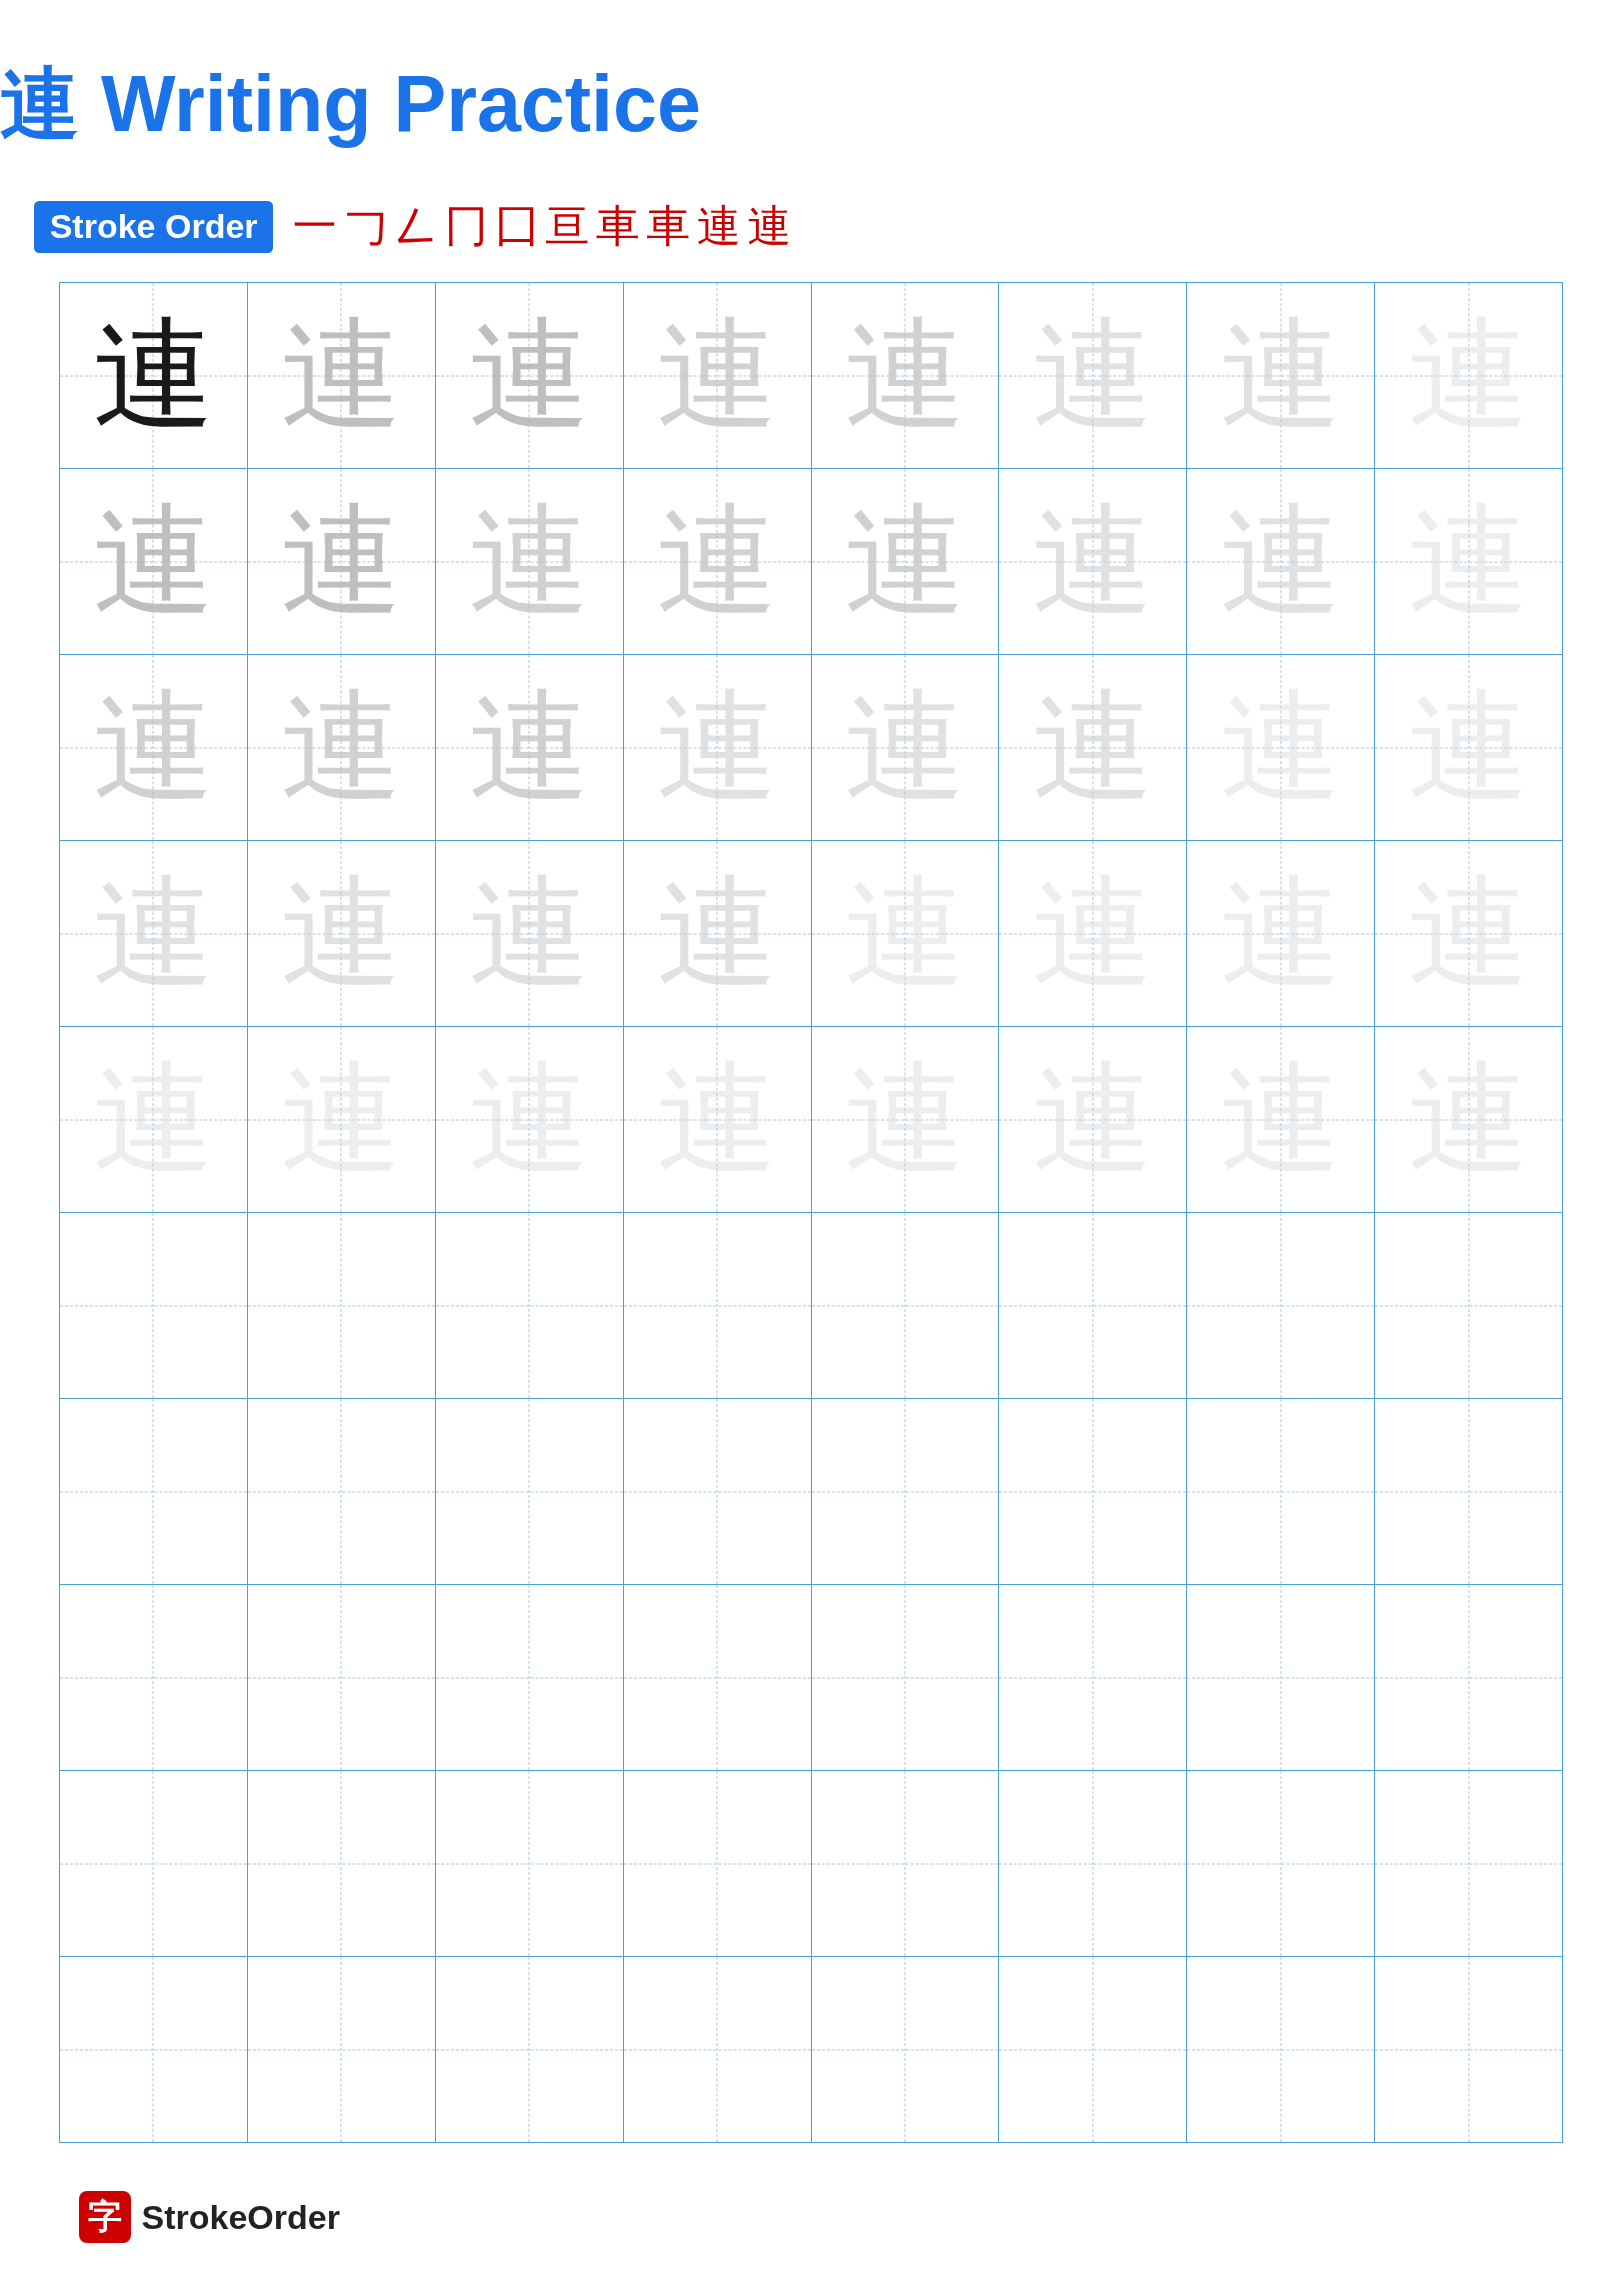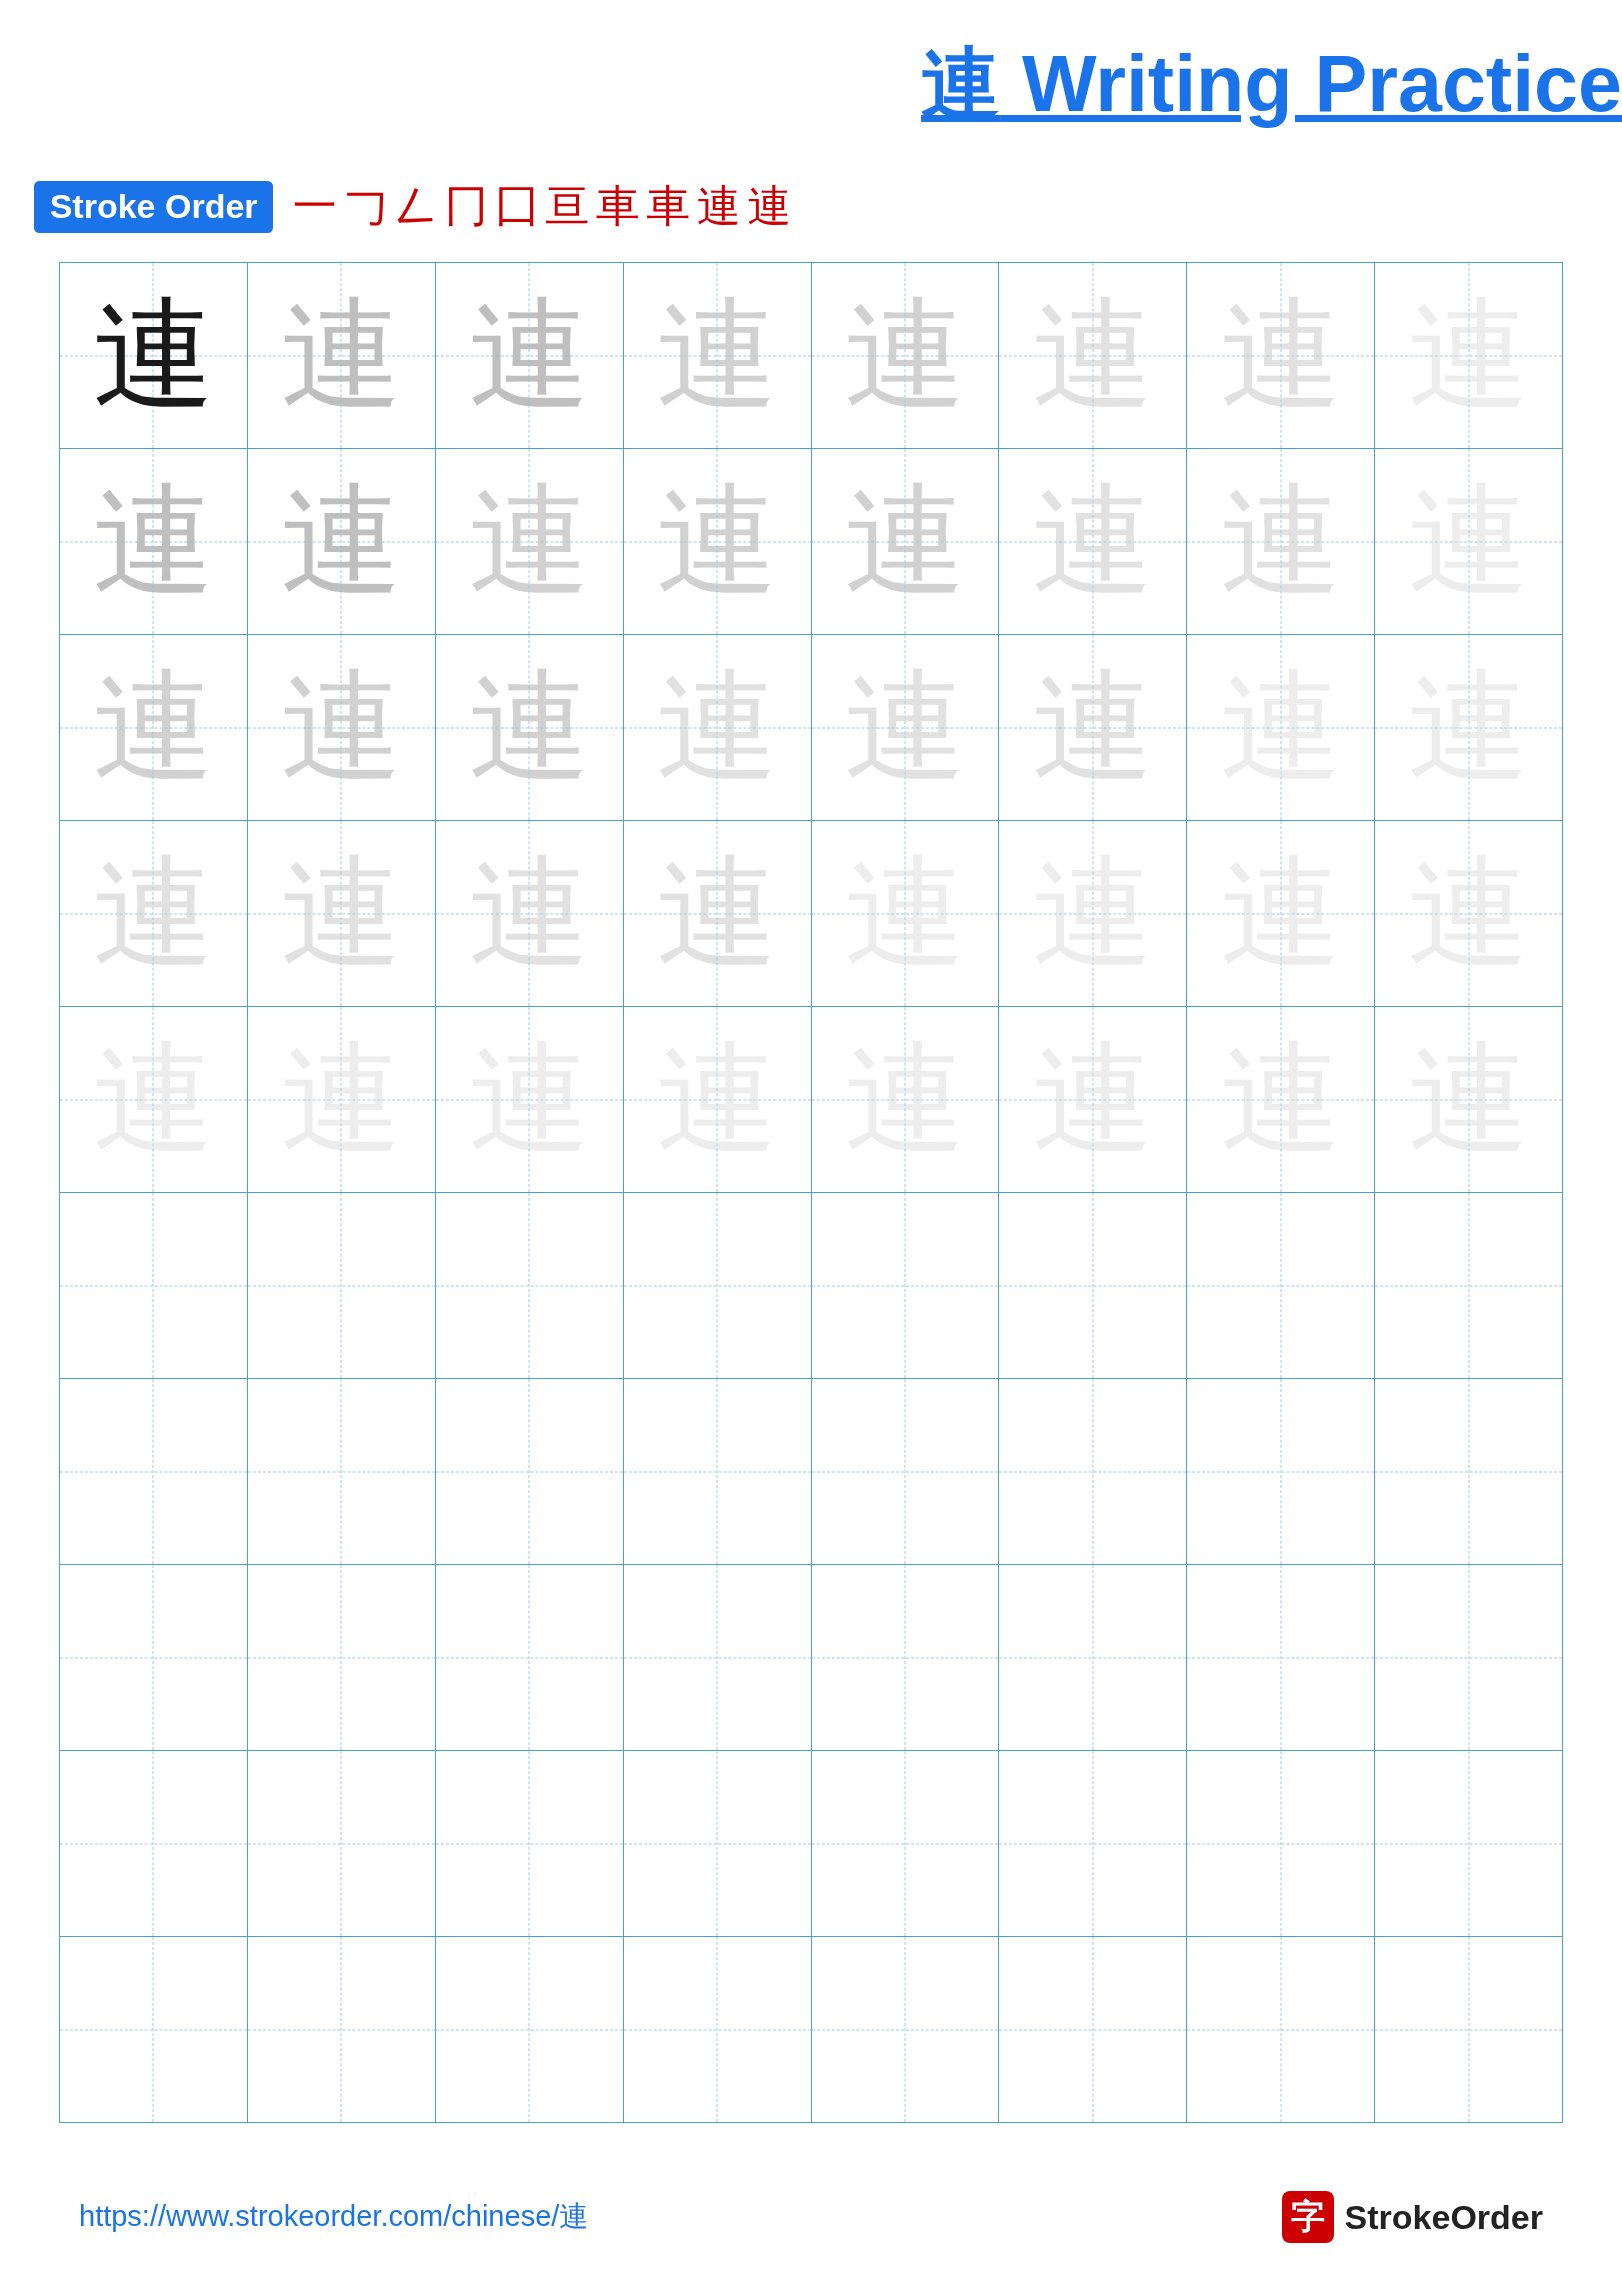--- a/index.html
+++ b/index.html
@@ -6,27 +6,26 @@
     body {
       width: 1622px;
       height: 2295px;
       background: #ffffff;
       font-family: Arial, sans-serif;
       position: relative;
       overflow: hidden;
     }
 
     .page-title {
-      text-align: right;
-      padding-top: 32px;
+      text-align: left;
+      padding-top: 52px;
       padding-bottom: 39px;
       font-size: 79px;
       font-weight: bold;
       color: #1a73e8;
-      text-decoration: underline;
     }
     .page-title .chinese-char {
       color: #1a73e8;
     }
     .page-title .english-text {
       color: #1a73e8;
     }
 
     .stroke-order-row {
       display: flex;
@@ -290,19 +289,18 @@
       <td></td>
       <td></td>
       <td></td>
       <td></td>
     </tr>
   </tbody>
     </table>
 </div>
 
 <div class="footer">
-  <div class="footer-url">https://www.strokeorder.com/chinese/連</div>
   <div class="footer-brand">
     <div class="footer-brand-icon">字</div>
     <span class="footer-brand-text">StrokeOrder</span>
   </div>
 </div>
 
 
 </body></html>

